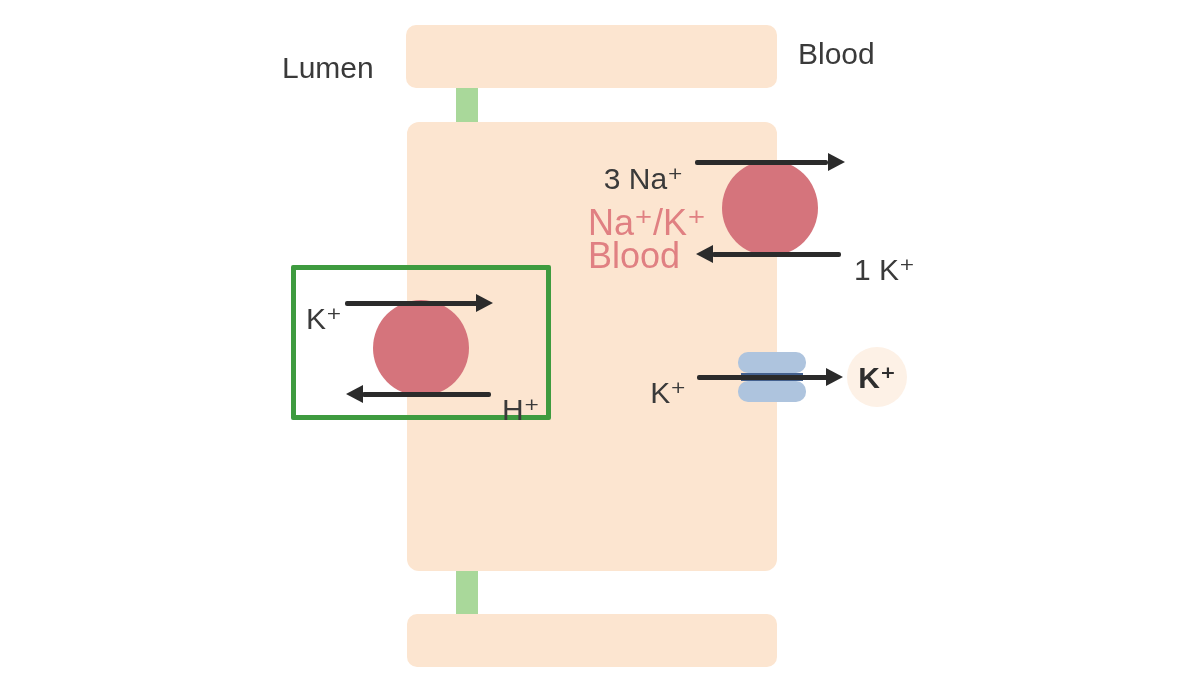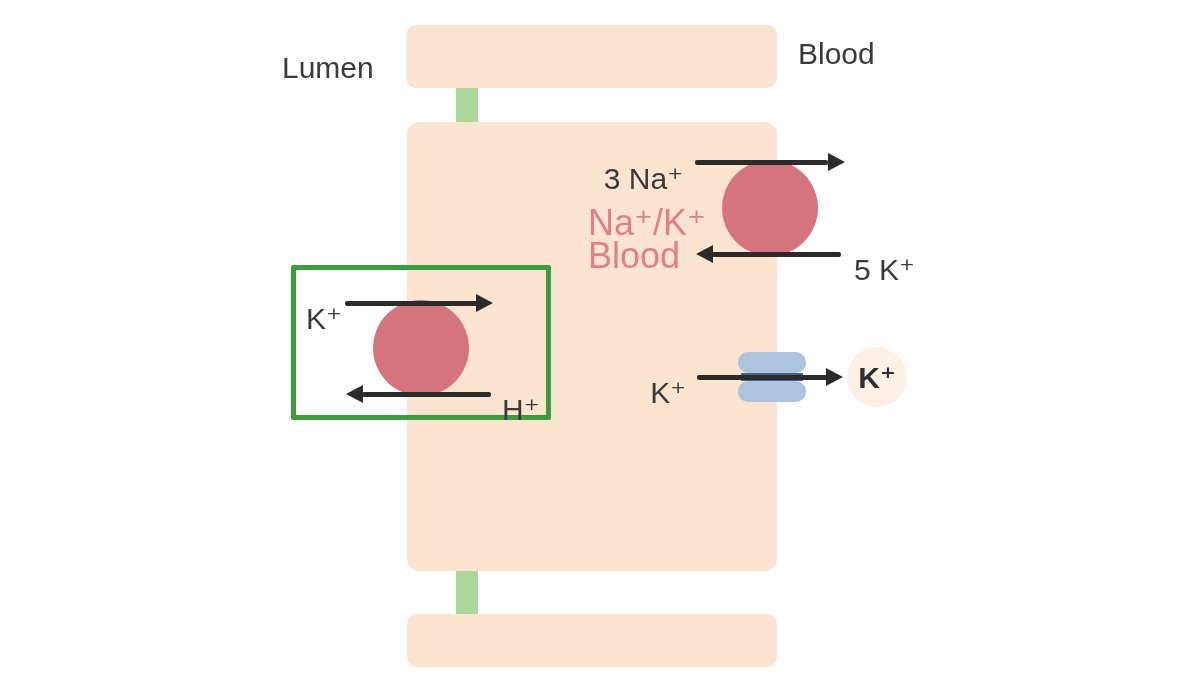--- a/index.html
+++ b/index.html
@@ -104,21 +104,21 @@
   <div class="abs pump-circle" style="left:722px;top:160px;"></div>
 
   <div class="abs vcenter enzyme-label txt" style="left:588px;width:112px;top:207px;">Na⁺/K⁺</div>
   <div class="abs vcenter enzyme-label txt" style="left:588px;width:112px;top:240px;">Blood</div>
 
   <div class="arrow-group">
     <div class="head-left" style="left:696px;top:245px;"></div>
     <div class="shaft" style="left:712px;top:252px;width:129px;"></div>
   </div>
 
-  <div class="abs vcenter label txt" style="left:854px;top:254px;">5 K⁺</div>
+  <div class="abs vcenter label txt" style="left:854px;top:254px;">1 K⁺</div>
 
   <div class="abs highlight-box" style="left:291px;top:265px;width:260px;height:155px;"></div>
 
   <div class="abs vcenter label txt" style="left:306px;top:303px;">K⁺</div>
 
   <div class="arrow-group">
     <div class="shaft" style="left:345px;top:301px;width:133px;"></div>
     <div class="head-right" style="left:476px;top:294px;"></div>
   </div>
 

